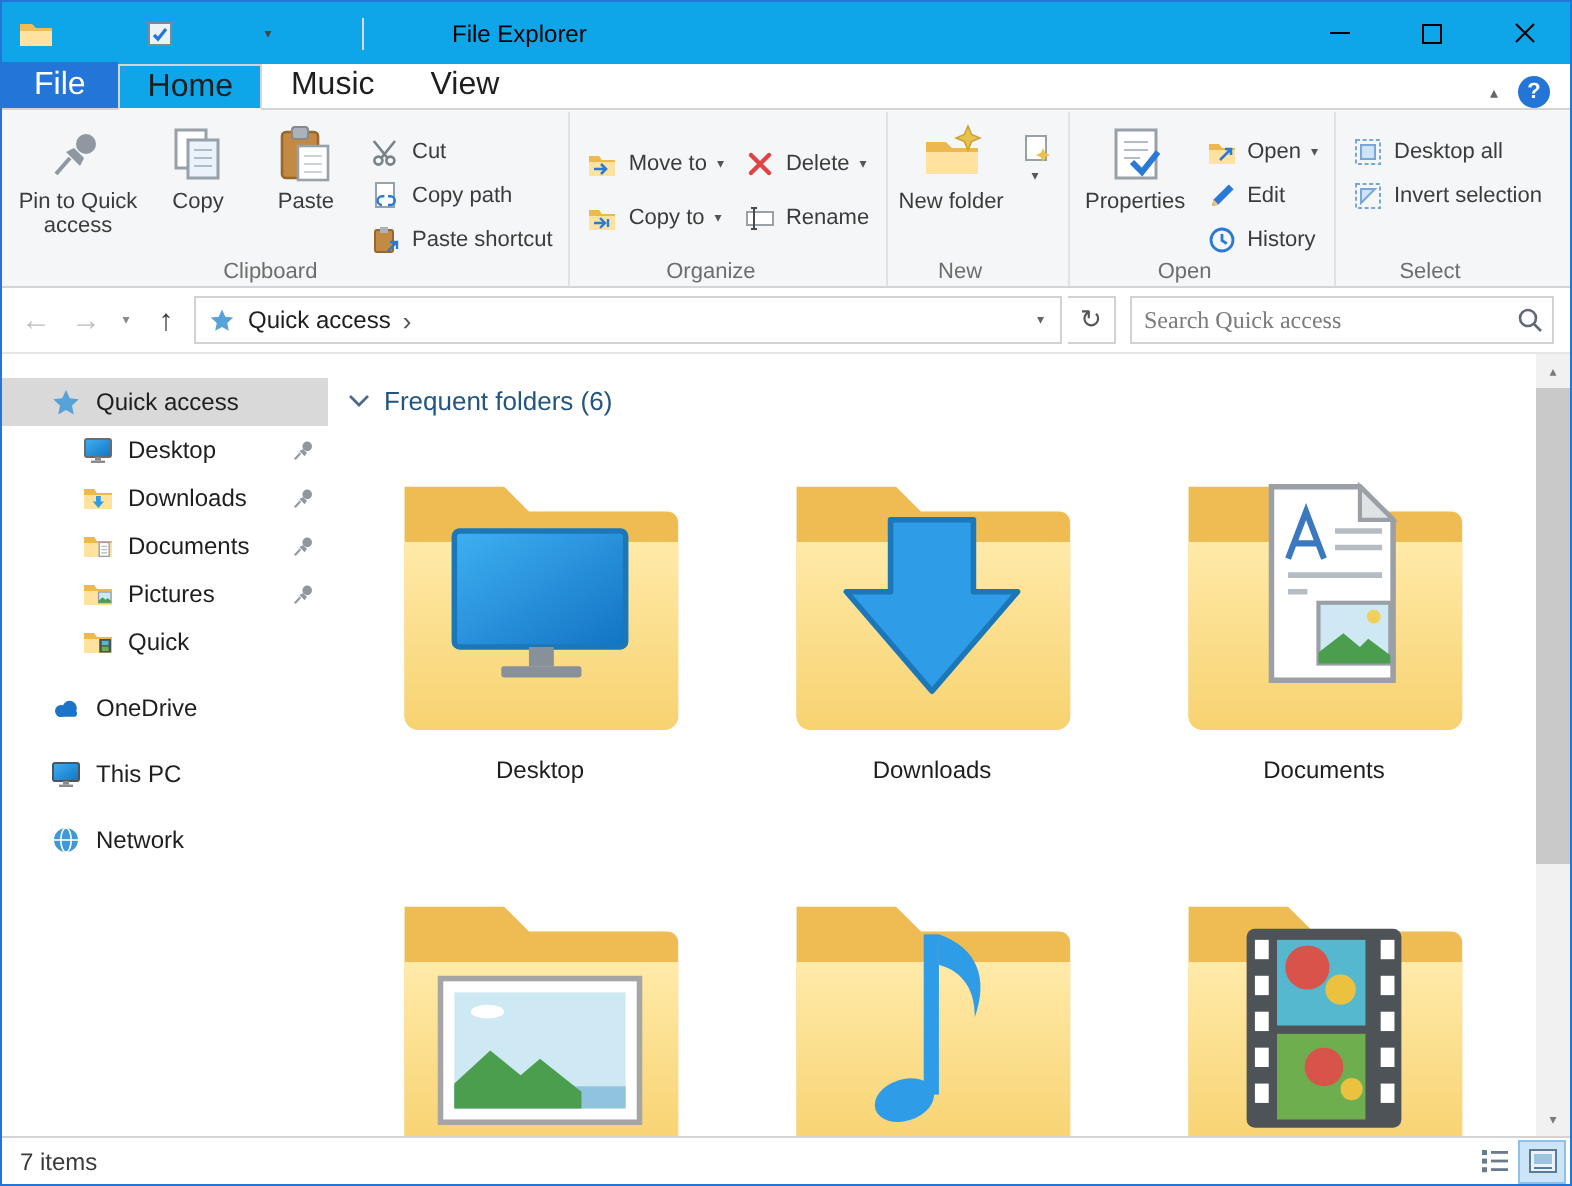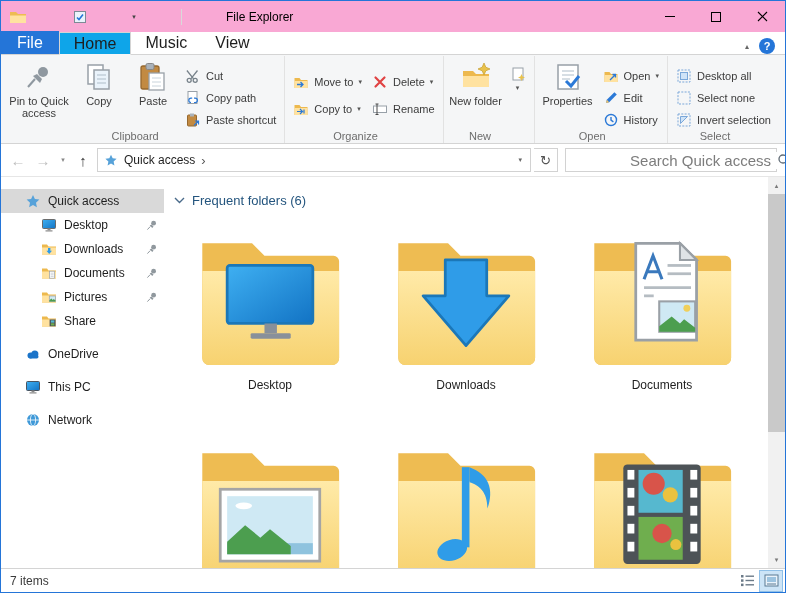--- a/index.html
+++ b/index.html
@@ -1,21 +1,21 @@
 <!DOCTYPE html>
 <html><head>
 <meta charset="utf-8">
 <style>
   * { margin:0; padding:0; box-sizing:border-box; }
   html,body { width:786px; height:593px; }
   body { font-family:"Liberation Sans","DejaVu Sans",sans-serif; font-size:12px; color:#1e1e1e; background:#fff; }
   .window { width:786px; height:593px; border:1px solid #2475d8; display:flex; flex-direction:column; background:#fff; overflow:hidden; }
 
   
-  .titlebar { height:31px; flex:0 0 31px; display:flex; align-items:center; background:#f9a8d4; padding-left:8px;gap:36px; }
+  .titlebar { height:31px; flex:0 0 31px; display:flex; align-items:center; background:#0ea5e9; padding-left:8px;gap:36px; }
   .titlebar .appicon { width:18px; height:16px; margin-right:6px; }
   .qatbtn { width:22px; height:22px; display:flex; align-items:center; justify-content:center; }
   .qat-dd { font-size:7px; color:#444; width:14px; text-align:center; }
   .title-sep { width:1px; height:16px; background:#d9d9d9; margin:0 8px 0 4px; }
   .wtitle { font-size:12px; color:#000; }
   .caption { margin-left:auto; display:flex; height:31px; }
   .capbtn { width:46px; height:31px; display:flex; align-items:center; justify-content:center; }
   .min-glyph { width:10px; height:1px; background:#000; }
   .max-glyph { width:10px; height:10px; border:1px solid #000; }
 
@@ -46,21 +46,21 @@
   .navbtn { width:22px; text-align:center; font-size:15px; color:#3b3b3b; }
   .navbtn.disabled { color:#bdbdbd; }
   .navdd { width:12px; text-align:center; font-size:7px; color:#888; }
   .addr-box { flex:1; height:24px; border:1px solid #d2d2d2; background:#fff; display:flex; align-items:center; padding:0 4px 0 6px; gap:6px; }
   .crumb { font-size:12px; }
   .crumb-sep { font-size:13px; color:#555; }
   .addr-spacer { flex:1; }
   .addr-dd { font-size:7px; color:#666; padding:0 4px; }
   .refresh-btn { width:24px; height:24px; border:1px solid #d2d2d2; border-left:none; display:flex; align-items:center; justify-content:center; font-size:13px; color:#555; }
   .search-box { width:212px; height:24px; border:1px solid #d2d2d2; display:flex; align-items:center; margin-left:4px; }
-  .search-box input { flex:1; border:none; outline:none; font-family:Liberation Sans, sans-serif; font-size:15px; padding:0 6px; color:#1e1e1e;text-align:right; }
+  .search-box input { flex:1; border:none; outline:none; font-family:Liberation Serif, serif; font-size:12px; padding:0 6px; color:#1e1e1e; }
   .search-box input::placeholder { color:#7c7c7c; opacity:1; }
   .search-icon { width:22px; display:flex; justify-content:center; }
 
   
   .bodyrow { flex:1; display:flex; overflow:hidden; background:#fff; }
   .sidebar { width:163px; flex:0 0 163px; padding-top:12px; overflow:hidden; }
   .side-item { height:24px; display:flex; align-items:center; gap:7px; padding-left:24px; padding-right:6px; }
   .side-item.child { padding-left:40px; }
   .side-item.selected { background:#d9d9d9; }
   .side-item.gap { margin-top:9px; }
@@ -355,28 +355,20 @@
                 <rect x="2" y="2" width="12" height="12" fill="none" stroke="#7aa7d9" stroke-dasharray="2 1.3"></rect>
                 <rect x="4.5" y="4.5" width="7" height="7" fill="#cfe3f7" stroke="#7aa7d9"></rect>
               </svg>
           </span>
           <span>Desktop all</span>
         </div>
         <div class="smallbtn">
           <span class="ic16">
             <svg viewBox="0 0 16 16">
                 <rect x="2" y="2" width="12" height="12" fill="none" stroke="#7aa7d9" stroke-dasharray="2 1.3"></rect>
-              </svg>
-          </span>
-          <span>Select none</span>
-        </div>
-        <div class="smallbtn">
-          <span class="ic16">
-            <svg viewBox="0 0 16 16">
-                <rect x="2" y="2" width="12" height="12" fill="none" stroke="#7aa7d9" stroke-dasharray="2 1.3"></rect>
                 <path d="M4.5 11.5 v-7 h7 z" fill="#cfe3f7" stroke="#7aa7d9"></path>
               </svg>
           </span>
           <span>Invert selection</span>
         </div>
       </div>
       <div class="glabel">Select</div>
     </div>
   </div>
 
@@ -496,21 +488,21 @@
       <div class="side-item child">
         <span class="sic">
           <svg viewBox="0 0 16 16">
               <path d="M1 3.5 h5 l1.5 2 H15 v8 H1 Z" fill="#edb94e"></path>
               <path d="M1 6.5 h14 v7 H1 Z" fill="#ffe2a0"></path>
               <rect x="8.6" y="6.5" width="6" height="6.8" fill="#4d5357"></rect>
               <rect x="9.9" y="7.4" width="3.4" height="2.2" fill="#56b8cf"></rect>
               <rect x="9.9" y="10.3" width="3.4" height="2.2" fill="#6fae4e"></rect>
             </svg>
         </span>
-        <span class="slabel">Share</span>
+        <span class="slabel">Quick</span>
       </div>
       <div class="side-item gap">
         <span class="sic">
           <svg viewBox="0 0 16 16">
               <g fill="#1b74c9">
                 <circle cx="5.5" cy="9.5" r="3"></circle>
                 <circle cx="9.8" cy="8" r="3.6"></circle>
                 <rect x="3.5" y="9" width="10" height="3.4" rx="1.7"></rect>
               </g>
             </svg>

